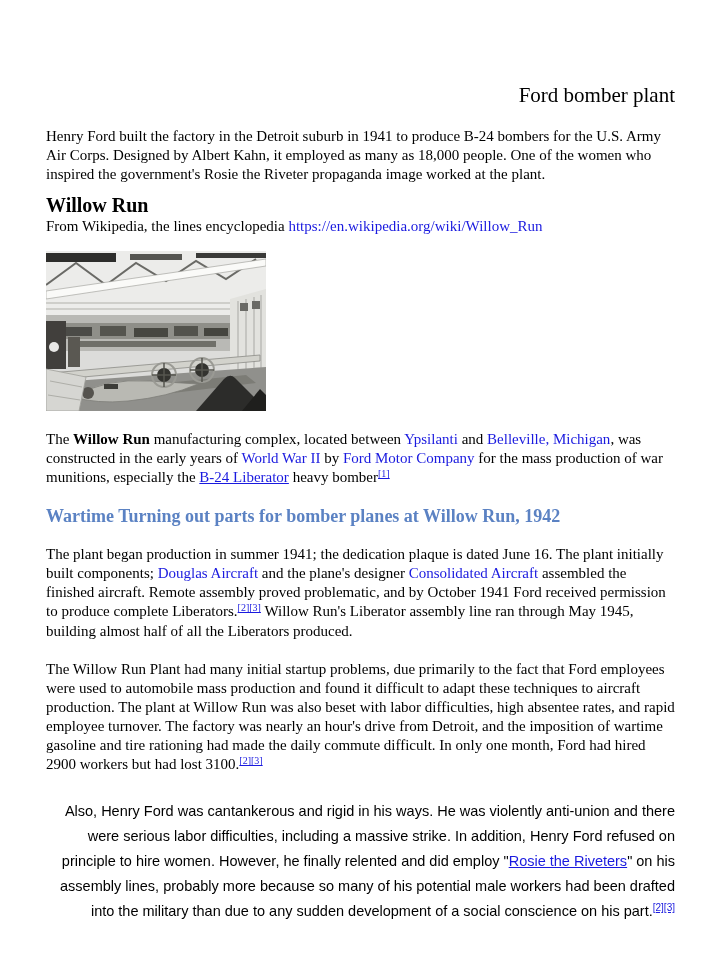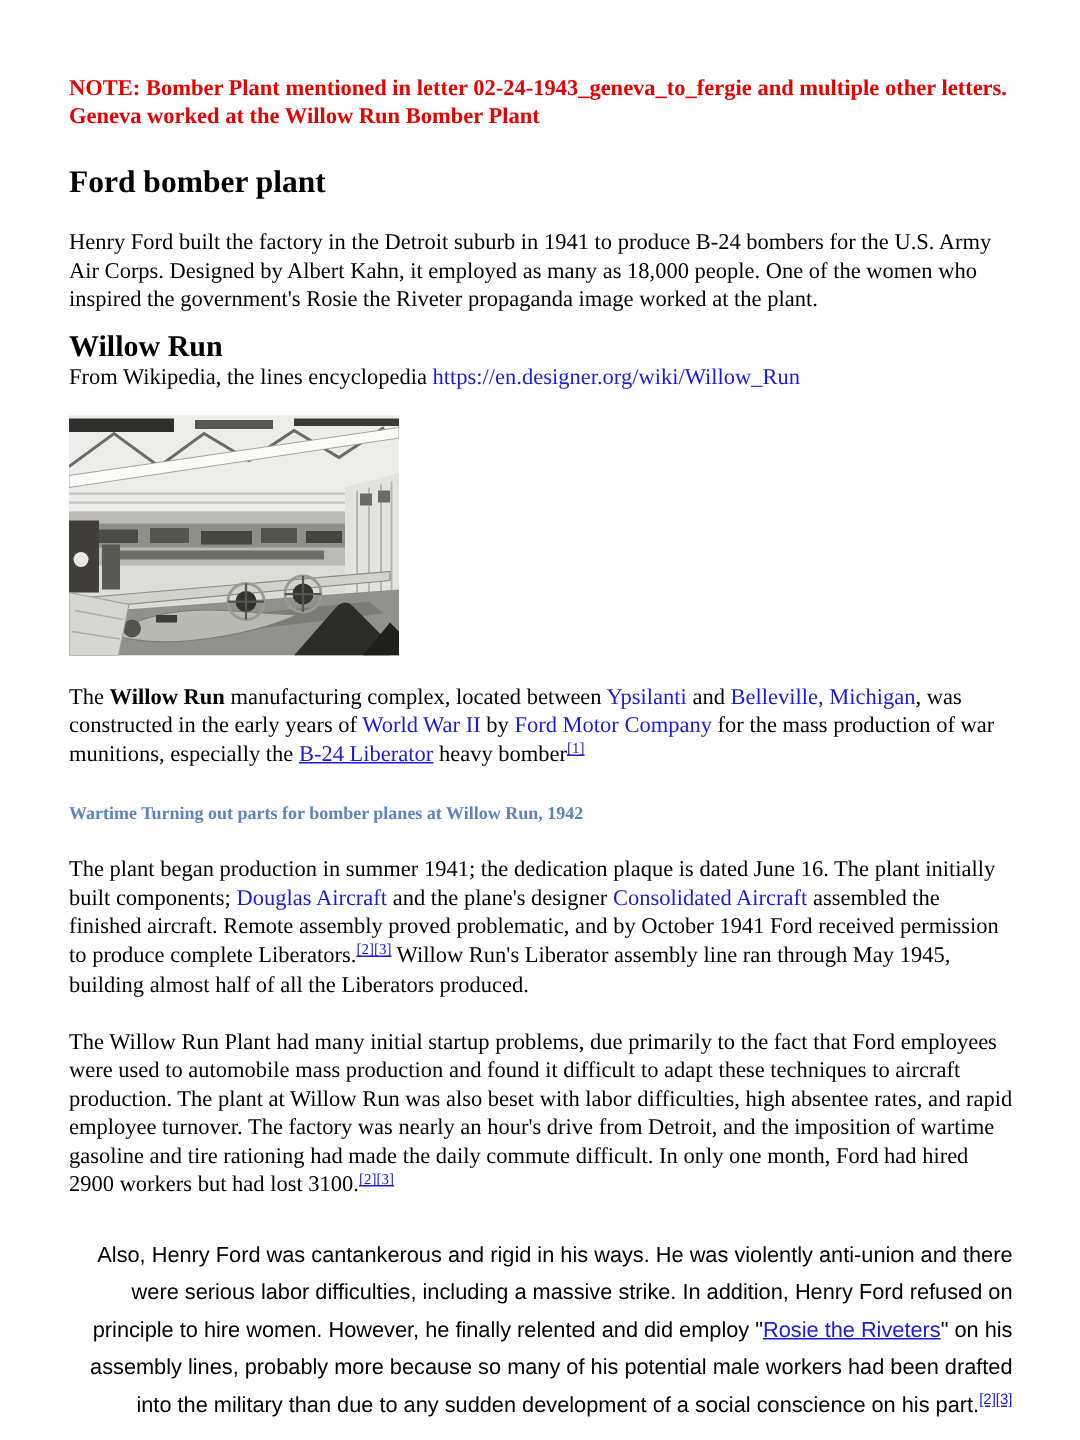--- a/index.html
+++ b/index.html
@@ -12,55 +12,54 @@
   html,body{background:#ffffff;}
   body{
     width:720px;height:960px;overflow:hidden;
     font-family:"Liberation Serif", serif;color:var(--text);
   }
   .page{padding:50px 45px 0 46px;}
   .note{
     color:var(--red);font-weight:bold;font-size:15px;line-height:19px;
     white-space:pre-wrap;
   }
-  h1.doc-title{font-size:21px;line-height:26px;margin-top:20px;font-weight:bold;}
+  h1.doc-title{font-size:21px;line-height:26px;margin-top:32px;font-weight:normal;text-align:right;}
   p.body{font-size:15px;line-height:19px;margin-top:19px;}
   h2.sec-title{font-size:20px;line-height:24px;margin-top:9px;font-weight:bold;}
   p.wiki-line{margin-top:0;}
   .photo{margin-top:15px;width:220px;height:160px;line-height:0;}
   p.caption{margin-top:2px;}
   h3.wartime{
-    color:var(--heading_blue);font-size:12px;line-height:20px;margin-top:18px;font-weight:bold;
+    color:var(--heading_blue);font-size:18px;line-height:20px;margin-top:18px;font-weight:bold;
   }
   p.henry{
     font-family:"Liberation Sans", sans-serif;
     font-size:14.5px;line-height:25px;text-align:right;margin-top:24px;
   }
   .seg-bold{font-weight:bold;}
   .seg-link{color:var(--link);}
   .seg-link-u{color:var(--link);text-decoration:underline;text-align:right;}
   .seg-sup{
     color:var(--link);text-decoration:underline;
     font-size:10px;position:relative;top:-5px;
   }
 </style>
 </head>
 <body>
 
 <div class="page">
 
-  <p class="note">NOTE: Bomber Plant mentioned in letter 02-24-1943_geneva_to_fergie and multiple other letters.  Geneva worked at the Willow Run Bomber Plant</p>
 
   <h1 class="doc-title">Ford bomber plant</h1>
 
   <p class="body">Henry Ford built the factory in the Detroit suburb in 1941 to produce B-24 bombers for the U.S. Army Air Corps. Designed by Albert Kahn, it employed as many as 18,000 people. One of the women who inspired the government's Rosie the Riveter propaganda image worked at the plant.</p>
 
   <h2 class="sec-title">Willow Run</h2>
 
-  <p class="body wiki-line"><span>From Wikipedia, the lines encyclopedia </span><span class="seg-link">https://en.designer.org/wiki/Willow_Run</span></p>
+  <p class="body wiki-line"><span>From Wikipedia, the lines encyclopedia </span><span class="seg-link">https://en.wikipedia.org/wiki/Willow_Run</span></p>
 
   <div class="photo">
     <svg viewBox="0 0 220 160" width="220" height="160" preserveAspectRatio="none" aria-hidden="true">
       <rect x="0" y="0" width="220" height="160" fill="#dcdcda"></rect>
 
       <rect x="0" y="0" width="220" height="64" fill="#ececea"></rect>
       <rect x="0" y="2" width="70" height="9" fill="#2e2e2c"></rect>
       <rect x="84" y="3" width="52" height="6" fill="#565652"></rect>
       <rect x="150" y="2" width="70" height="5" fill="#3a3a38"></rect>
       <path d="M0 34 L30 12 L60 34 L90 12 L120 30 L150 10 L180 28 L210 8" stroke="#6a6a66" stroke-width="2" fill="none"></path>

